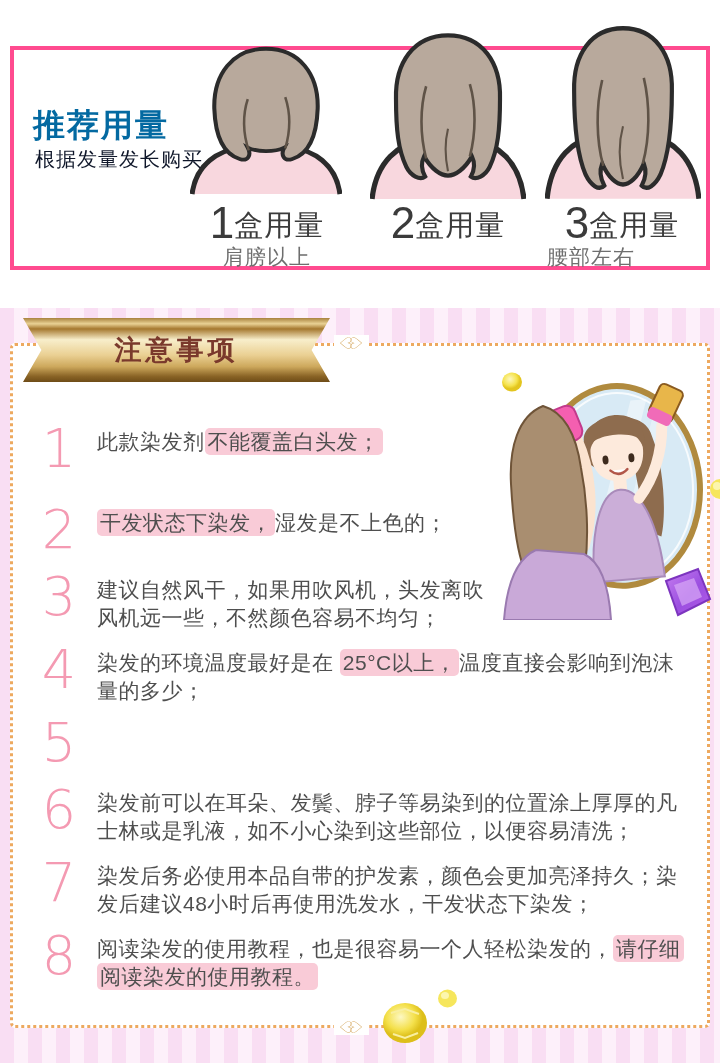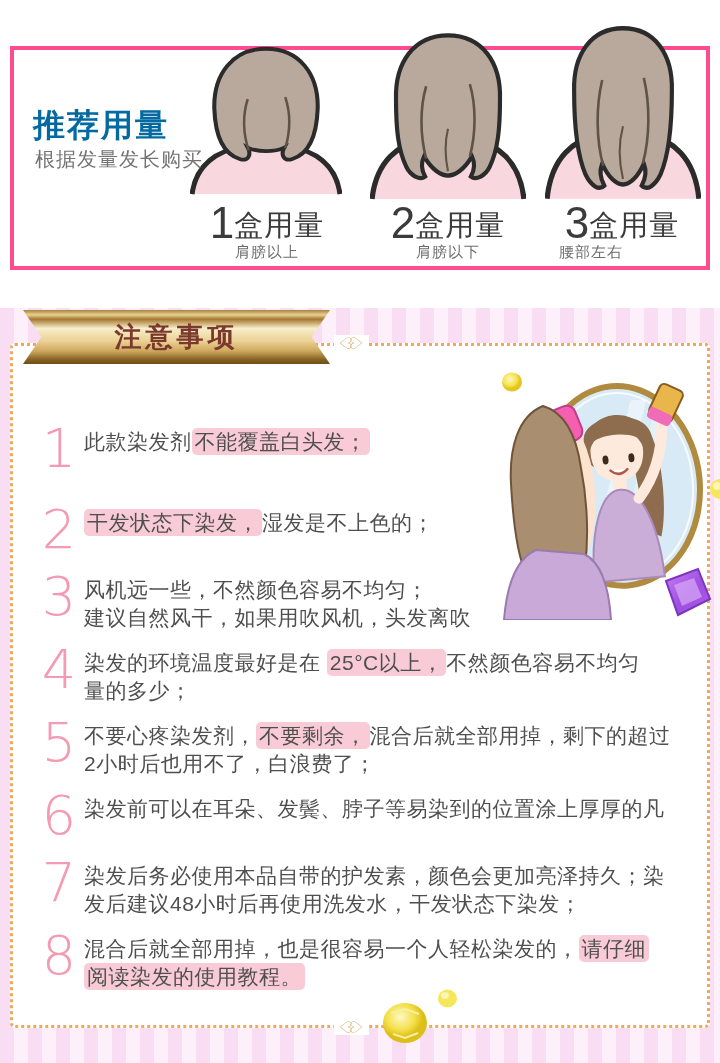--- a/index.html
+++ b/index.html
@@ -12,46 +12,46 @@
   
   .dose-box {
     position:absolute; left:10px; top:46px; width:700px; height:224px;
     border:4px solid #ff4b8f; background:#ffffff; z-index:1;
   }
   .dose-title {
     position:absolute; left:33px; top:104px; font-size:32px; font-weight:bold;
     color:#0369a1; letter-spacing:2px; z-index:3;
   }
   .dose-subtitle {
-    position:absolute; left:35px; top:146px; font-size:20px; color:#737373;
+    position:absolute; left:35px; top:146px; font-size:20px; color:#0f172a;
     letter-spacing:1px; z-index:3;
   }
   .fig-svg { position:absolute; z-index:2; }
   .fig-label { position:absolute; top:198px; width:180px; text-align:center; z-index:3; }
   .fig-label .amt-num { font-size:44px; font-weight:400; color:#3b3b3b; vertical-align:-3px; }
   .fig-label .amt-txt { font-size:29px; font-weight:500; color:#3b3b3b; letter-spacing:1px; }
   .fig-sub { position:absolute; top:243px; width:180px; text-align:center;
-    font-size:15px; color:#6e6e6e; letter-spacing:1px; z-index:3; }
+    font-size:21px; color:#6e6e6e; letter-spacing:1px; z-index:3; }
 
   
   .stripes {
     position:absolute; left:0; top:308px; width:720px; height:755px;
     background:repeating-linear-gradient(90deg,#f9def3 0 14px,#fdf0fa 14px 28px);
     z-index:0;
   }
 
   
   .card {
     position:absolute; left:10px; top:343px; width:700px; height:685px;
     background:#ffffff; border:3px dotted #eda95f; border-radius:5px; z-index:1;
   }
 
   
   .ribbon {
-    position:absolute; left:23px; top:310px; width:307px; height:54px; z-index:4;
+    position:absolute; left:23px; top:318px; width:307px; height:64px; z-index:4;
     background:linear-gradient(180deg,#a8823d 0%,#e9d194 9%,#a5782f 17%,
       #f8eecb 34%,#ead093 58%,#cda85c 76%,#8a6426 91%,#6e4c17 100%);
     clip-path:polygon(0% 0%,100% 0%,94% 50%,100% 100%,0% 100%,6% 50%);
     display:flex; align-items:center; justify-content:center;
     filter:drop-shadow(0 5px 5px rgba(120,90,40,0.35));
   }
   .ribbon-text { font-size:27px; font-weight:bold; color:#7a392c; letter-spacing:4px; }
 
   
   .hearts { position:absolute; z-index:5; background:#ffffff; padding:0 4px;
@@ -61,21 +61,21 @@
 
   
   .notes-list { position:absolute; left:36px; top:428px; width:660px; z-index:3; }
   .note-item { display:flex; align-items:flex-start; margin-bottom:17px; }
   .note-item:first-child { margin-bottom:31px; }
   .note-num {
     width:46px; flex:0 0 46px; margin-top:-8px; text-align:center;
     font-size:54px; line-height:58px; font-weight:200; color:#f49ab2;
     font-family:"DejaVu Sans","Liberation Sans",sans-serif;
   }
-  .note-text { margin-left:2px; font-size:21px; line-height:28px; color:#4f4f4f;
+  .note-text { margin-left:15px; font-size:21px; line-height:28px; color:#4f4f4f;
     letter-spacing:0.5px; }
   .note-line { white-space:nowrap; }
   .note-text.narrow { max-width:410px; }
   .hl { background:#f9cbd7; border-radius:5px; padding:2px 3px; }
 
   
   .illo { position:absolute; left:488px; top:368px; width:222px; height:252px; z-index:2; }
   .gem { position:absolute; z-index:6; } 
 </style>
 </head>
@@ -120,21 +120,20 @@
   </svg>
 
   <div class="fig-label" style="left:177px;">
     <span class="amt-num">1</span><span class="amt-txt">盒用量</span>
   </div>
   <div class="fig-sub" style="left:177px;">肩膀以上</div>
 
   <div class="fig-label" style="left:358px;">
     <span class="amt-num">2</span><span class="amt-txt">盒用量</span>
   </div>
-  <div class="fig-sub" style="left:358px;">肩膀以下</div>
 
   <div class="fig-label" style="left:532px;">
     <span class="amt-num">3</span><span class="amt-txt">盒用量</span>
   </div>
   <div class="fig-sub" style="left:501px;">腰部左右</div>
 
   <div class="stripes"></div>
   <div class="card"></div>
 
   <div class="ribbon">
@@ -239,53 +238,50 @@
       </div>
       <div class="note-item">
         <div class="note-num">2</div>
         <div class="note-text narrow">
           <div class="note-line"><span class="hl">干发状态下染发，</span><span>湿发是不上色的；</span></div>
         </div>
       </div>
       <div class="note-item">
         <div class="note-num">3</div>
         <div class="note-text narrow">
+          <div class="note-line"><span>建议自然风干，如果用吹风机，头发离吹</span></div>
           <div class="note-line"><span>风机远一些，不然颜色容易不均匀；</span></div>
-          <div class="note-line"><span>建议自然风干，如果用吹风机，头发离吹</span></div>
         </div>
       </div>
       <div class="note-item">
         <div class="note-num">4</div>
         <div class="note-text">
-          <div class="note-line"><span>染发的环境温度最好是在 </span><span class="hl">25°C以上，</span><span>不然颜色容易不均匀</span></div>
+          <div class="note-line"><span>染发的环境温度最好是在 </span><span class="hl">25°C以上，</span><span>温度直接会影响到泡沫</span></div>
           <div class="note-line"><span>量的多少；</span></div>
         </div>
       </div>
       <div class="note-item">
         <div class="note-num">5</div>
-        <div class="note-text">
-          <div class="note-line"><span>不要心疼染发剂，</span><span class="hl">不要剩余，</span><span>混合后就全部用掉，剩下的超过</span></div>
-          <div class="note-line"><span>2小时后也用不了，白浪费了；</span></div>
-        </div>
       </div>
       <div class="note-item">
         <div class="note-num">6</div>
         <div class="note-text">
           <div class="note-line"><span>染发前可以在耳朵、发鬓、脖子等易染到的位置涂上厚厚的凡</span></div>
+          <div class="note-line"><span>士林或是乳液，如不小心染到这些部位，以便容易清洗；</span></div>
         </div>
       </div>
       <div class="note-item">
         <div class="note-num">7</div>
         <div class="note-text">
           <div class="note-line"><span>染发后务必使用本品自带的护发素，颜色会更加亮泽持久；染</span></div>
           <div class="note-line"><span>发后建议48小时后再使用洗发水，干发状态下染发；</span></div>
         </div>
       </div>
       <div class="note-item">
         <div class="note-num">8</div>
         <div class="note-text">
-          <div class="note-line"><span>混合后就全部用掉，也是很容易一个人轻松染发的，</span><span class="hl">请仔细</span></div>
+          <div class="note-line"><span>阅读染发的使用教程，也是很容易一个人轻松染发的，</span><span class="hl">请仔细</span></div>
           <div class="note-line"><span class="hl">阅读染发的使用教程。</span></div>
         </div>
       </div>
     </div>
 
 </div>
 
 </body></html>

